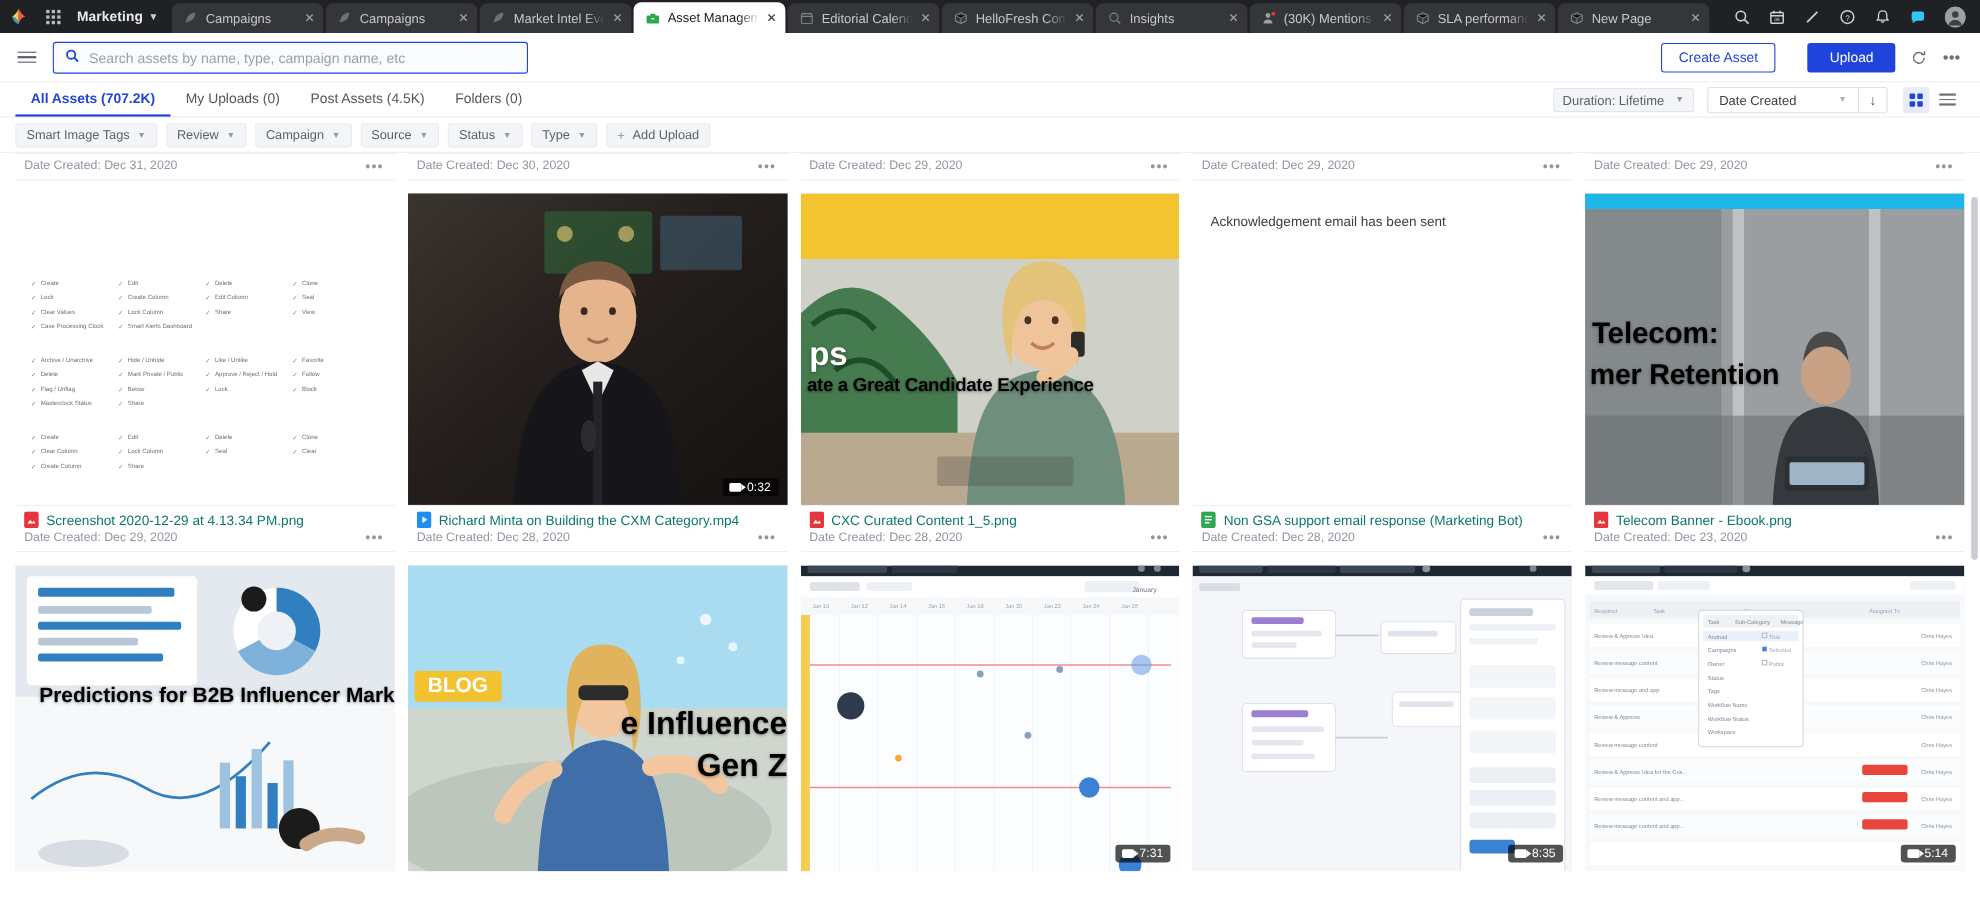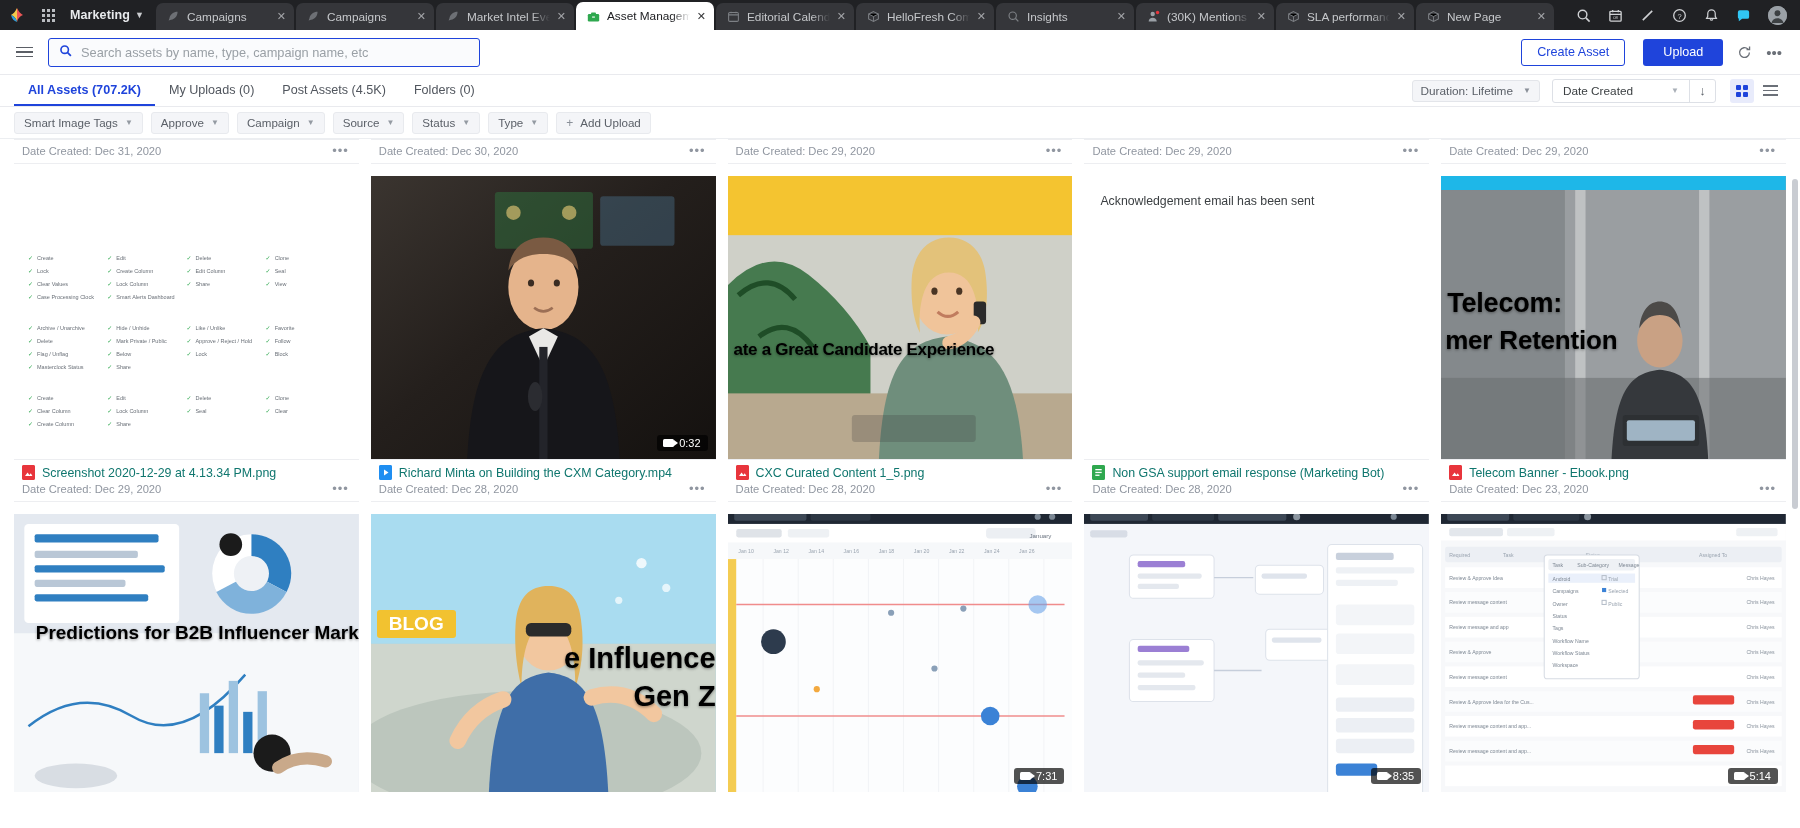--- a/index.html
+++ b/index.html
@@ -83,21 +83,21 @@
   .searchwrap input::placeholder { color: #9aa0a6; }
   .apphead .spacer { flex: 1 1 auto; }
   .btn-outline {
     height: 27px; border: 1.2px solid #1f44db; color: #1f44db; background: #fff;
     border-radius: 3px; font-size: 12.6px; padding: 0 15px; display: flex;
     align-items: center; font-family: inherit; cursor: pointer;
   }
   .btn-primary {
     height: 27px; background: #1f44db; color: #fff; border: none;
     border-radius: 3px; font-size: 12.6px; padding: 0 20px; display: flex;
-    align-items: center; font-family: inherit; cursor: pointer; margin-left: 18px;
+    align-items: center; font-family: inherit; cursor: pointer; margin-left: 29px;
   }
   .icon-btn { color: #6b7078; font-size: 15px; margin-left: 14px; display: flex; align-items: center; }
 
   
   .subtabs {
     height: 32px; display: flex; align-items: stretch; border-bottom: 1px solid #e9eaee;
     padding: 0 18px 0 14px; background: #fff;
   }
   .stab {
     display: flex; align-items: center; font-size: 12.6px; color: #51565e;
@@ -473,21 +473,21 @@
     </span>
   </div>
 </div>
 
 <div class="filters">
   <div class="fchip">
     <span>Smart Image Tags</span>
     <span class="chev">▼</span>
   </div>
   <div class="fchip">
-    <span>Approve</span>
+    <span>Review</span>
     <span class="chev">▼</span>
   </div>
   <div class="fchip">
     <span>Campaign</span>
     <span class="chev">▼</span>
   </div>
   <div class="fchip">
     <span>Source</span>
     <span class="chev">▼</span>
   </div>
@@ -684,20 +684,23 @@
           <ellipse cx="212" cy="118" rx="33" ry="40" fill="#f0c49a"></ellipse>
           <path d="M178 104c2-28 18-40 36-40s34 12 36 40c4 36-8 52-8 52s6-58-28-58-28 58-28 58-10-16-8-52z" fill="#e3c27a"></path>
           <ellipse cx="200" cy="116" rx="3" ry="3.5" fill="#4a3524"></ellipse>
           <ellipse cx="224" cy="116" rx="3" ry="3.5" fill="#4a3524"></ellipse>
           <path d="M203 136q10 9 20 0" stroke="#c07c5e" stroke-width="3" fill="none"></path>
           <path d="M212 160c-40 5-62 28-66 123h140c-5-95-32-118-74-123z" fill="#6f8e7c"></path>
           <rect x="238" y="126" width="12" height="22" rx="3" fill="#2b2b2b"></rect>
           <path d="M238 146c-6 12-14 18-24 20" stroke="#f0c49a" stroke-width="13" fill="none" stroke-linecap="round"></path>
           <rect x="120" y="236" width="120" height="26" rx="3" fill="#3b3b3b" opacity=".25"></rect>
         </svg>
+        <div class="imgtxt" style="top:130px; left:8px; font-size:30px; color:#fff;">
+          <span>ps</span>
+        </div>
         <div class="imgtxt" style="top:164px; left:6px; font-size:17px; letter-spacing:-.3px; white-space:nowrap;">
           <span>ate a Great Candidate Experience</span>
         </div>
       </div>
       <div class="card-meta">
         <div class="card-title">
           <span class="ftype pdf">
             <svg width="13" height="15" viewBox="0 0 13 15">
                 <rect width="13" height="15" rx="2" fill="#e8353c"></rect>
                 <path d="M3 11l2.6-3.4L7.4 10l1.4-1.8L10.4 11z" fill="#fff"></path>

